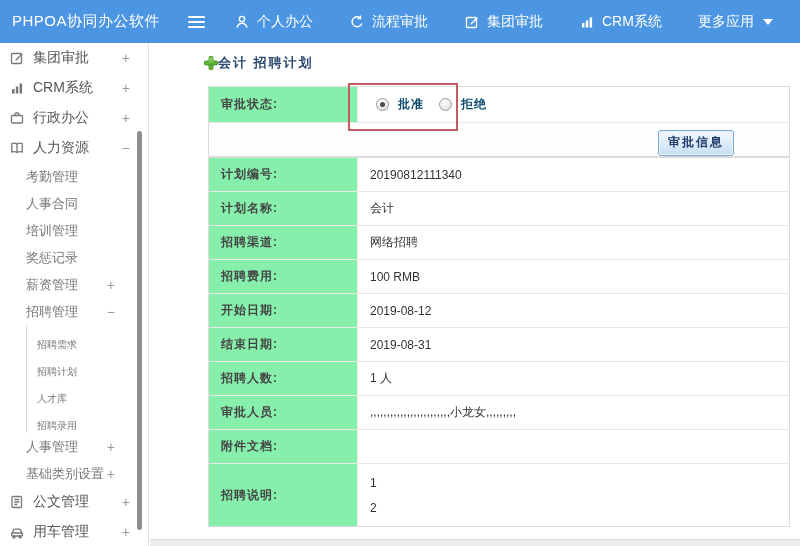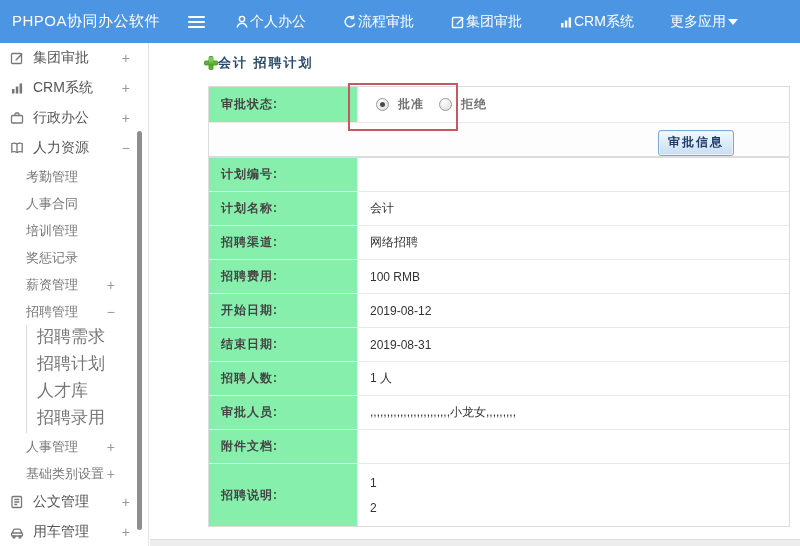--- a/index.html
+++ b/index.html
@@ -12,21 +12,21 @@
 
   
   .topbar {
     position:absolute; top:0; left:0; width:800px; height:43px;
     background:#4b95e2; color:#fff; display:flex; align-items:center;
   }
   .logo { width:188px; padding-left:12px; font-size:15px; letter-spacing:.5px; white-space:nowrap; }
   .burger { width:20px; display:flex; flex-direction:column; gap:3px; cursor:pointer; margin-right:26px; }
   .burger span { display:block; width:17px; height:2px; background:#fff; border-radius:1px; }
   .topnav { display:flex; align-items:center; gap:36px; font-size:14px; }
-  .topnav-item { display:flex; align-items:center; gap:0; cursor:pointer; white-space:nowrap; }
+  .topnav-item { display:flex; align-items:center; gap:7px; cursor:pointer; white-space:nowrap; }
   .topnav-item svg { display:block; }
   .caret-down {
     width:0; height:0; border-left:5px solid transparent; border-right:5px solid transparent;
     border-top:6px solid #fff; margin-left:2px;
   }
 
   
   .sidebar {
     position:absolute; top:43px; left:0; width:149px; height:503px;
     background:#fff; border-right:1px solid #e3e3e3; overflow:hidden;
@@ -39,22 +39,22 @@
     position:relative; height:30px; display:flex; align-items:center;
     padding-left:9px; color:#555; font-size:14px; cursor:pointer; white-space:nowrap;
   }
   .sb-item .sb-icon { width:16px; height:16px; margin-right:8px; flex:0 0 16px; }
   .sb-sub {
     position:relative; height:27px; display:flex; align-items:center;
     padding-left:26px; color:#777; font-size:13px; cursor:pointer; white-space:nowrap;
   }
   .sb-sub2-group { margin-left:26px; border-left:1px solid #dcdcdc; }
   .sb-sub2 {
-    height:27px; display:flex; align-items:flex-start; padding-left:10px;
-    color:#777; font-size:17px; cursor:pointer; white-space:nowrap;
+    height:27px; display:flex; align-items:flex-end; padding-left:10px;
+    color:#777; font-size:10px; cursor:pointer; white-space:nowrap;
   }
   .exp { position:absolute; right:18px; top:50%; transform:translateY(-50%); color:#999; font-size:14px; }
   .sb-sub .exp { right:33px; }
 
   
   .main { position:absolute; top:43px; left:150px; width:650px; height:503px; background:#fff; }
   .bottom-strip { position:absolute; bottom:0; left:0; width:100%; height:7px; background:#ededed; border-top:1px solid #dcdcdc; }
 
   .title-row { position:absolute; top:11px; left:54px; display:flex; align-items:center; }
   .page-title { font-size:13px; font-weight:bold; color:#2b4a6e; letter-spacing:2px; }
@@ -75,21 +75,21 @@
 
   .radio-group { display:flex; align-items:center; gap:9px; margin-left:6px; }
   .radio {
     width:13px; height:13px; border-radius:50%; border:1px solid #9a9a9a;
     background:radial-gradient(circle at 35% 30%, #fff, #d9d9d9); position:relative; cursor:pointer;
   }
   .radio.selected::after {
     content:""; position:absolute; left:3px; top:3px; width:5px; height:5px;
     border-radius:50%; background:#4a4a4a;
   }
-  .radio-label { font-size:12px; font-weight:bold; color:#737373; letter-spacing:1px; margin-right:6px; }
+  .radio-label { font-size:12px; font-weight:bold; color:#0c4a6e; letter-spacing:1px; margin-right:6px; }
 
   .btn-row { height:33px; background:#fdfdfd; display:flex; align-items:flex-end; justify-content:flex-end; padding-right:55px; }
   .btn {
     font-size:12px; font-weight:bold; color:#1f3a68; letter-spacing:2px;
     background:linear-gradient(#f3f9fe,#c7def2); border:1px solid #7ba8d9; border-radius:3px;
     padding:3px 9px 4px; cursor:pointer; box-shadow:inset 0 0 0 1px #e9f1f9;
   }
 
   .red-box { position:absolute; left:198px; top:40px; width:110px; height:48px; border:2px solid #c25a62; pointer-events:none; }
 
@@ -280,20 +280,21 @@
       <div class="row btn-row">
         <button class="btn">审批信息</button>
       </div>
     </div>
 
     <div class="red-box"></div>
 
     <div class="tbl tbl2">
       <div class="row h34">
         <div class="cell-label">计划编号:</div>
+        <div class="cell-value">20190812111340</div>
       </div>
       <div class="row h34">
         <div class="cell-label">计划名称:</div>
         <div class="cell-value">会计</div>
       </div>
       <div class="row h34">
         <div class="cell-label">招聘渠道:</div>
         <div class="cell-value">网络招聘</div>
       </div>
       <div class="row h34">

